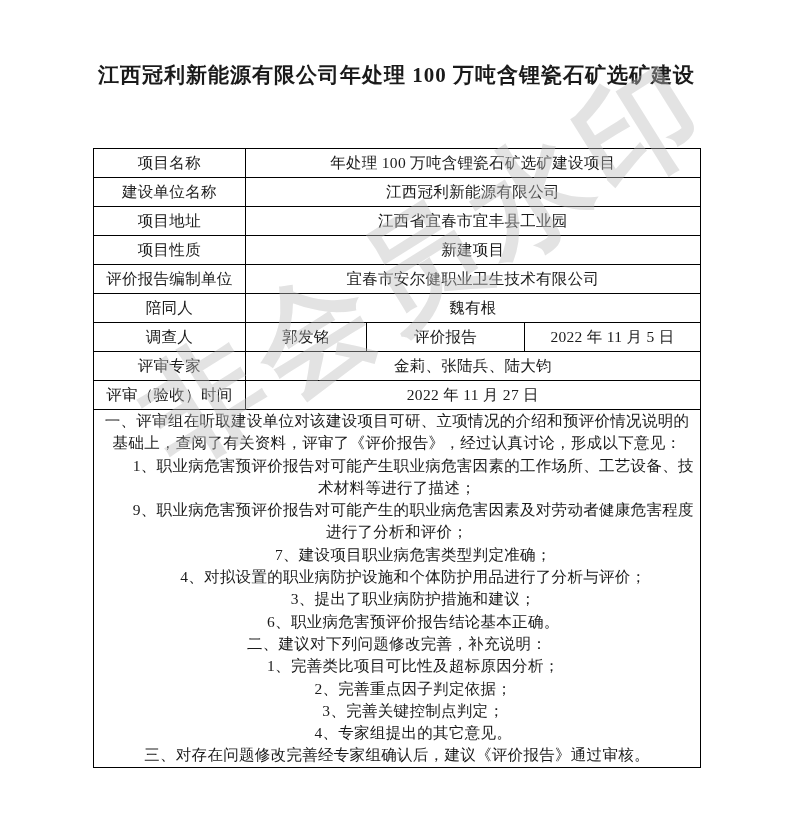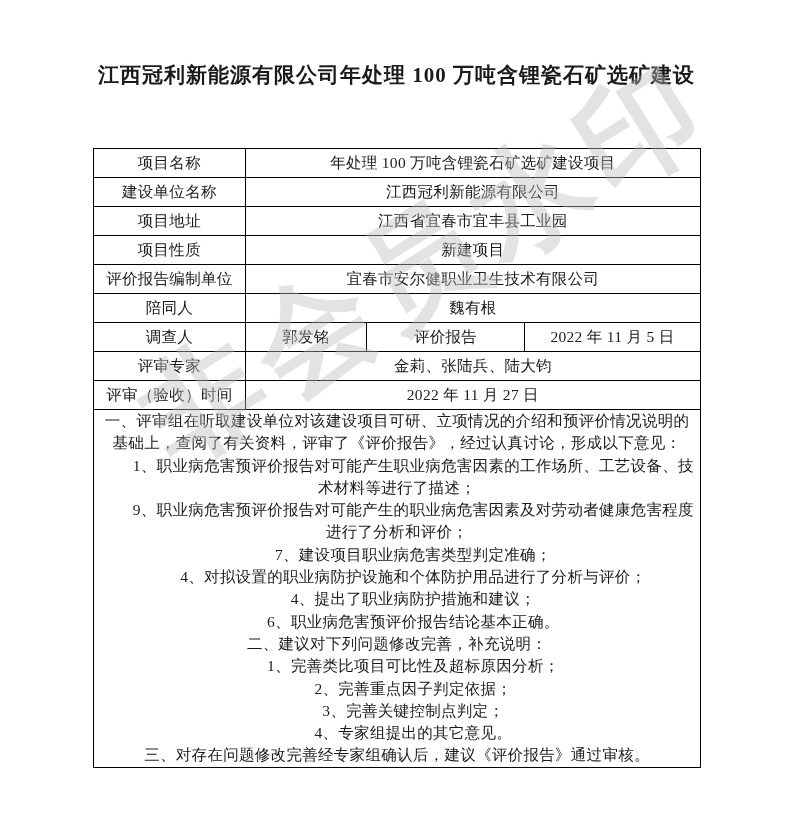--- a/index.html
+++ b/index.html
@@ -129,21 +129,21 @@
           <td>评审（验收）时间</td>
           <td colspan="3">2022 年 11 月 27 日</td>
         </tr>
         <tr>
           <td colspan="4" class="opinion">
             <p>一、评审组在听取建设单位对该建设项目可研、立项情况的介绍和预评价情况说明的基础上，查阅了有关资料，评审了《评价报告》，经过认真讨论，形成以下意见：</p>
             <p class="ind">1、职业病危害预评价报告对可能产生职业病危害因素的工作场所、工艺设备、技术材料等进行了描述；</p>
             <p class="ind">9、职业病危害预评价报告对可能产生的职业病危害因素及对劳动者健康危害程度进行了分析和评价；</p>
             <p class="ind">7、建设项目职业病危害类型判定准确；</p>
             <p class="ind">4、对拟设置的职业病防护设施和个体防护用品进行了分析与评价；</p>
-            <p class="ind">4、提出了职业病防护措施和建议；</p>
+            <p class="ind">3、提出了职业病防护措施和建议；</p>
             <p class="ind">6、职业病危害预评价报告结论基本正确。</p>
             <p>二、建议对下列问题修改完善，补充说明：</p>
             <p class="ind">1、完善类比项目可比性及超标原因分析；</p>
             <p class="ind">2、完善重点因子判定依据；</p>
             <p class="ind">3、完善关键控制点判定；</p>
             <p class="ind">4、专家组提出的其它意见。</p>
             <p>三、对存在问题修改完善经专家组确认后，建议《评价报告》通过审核。</p>
           </td>
         </tr>
       </tbody>

